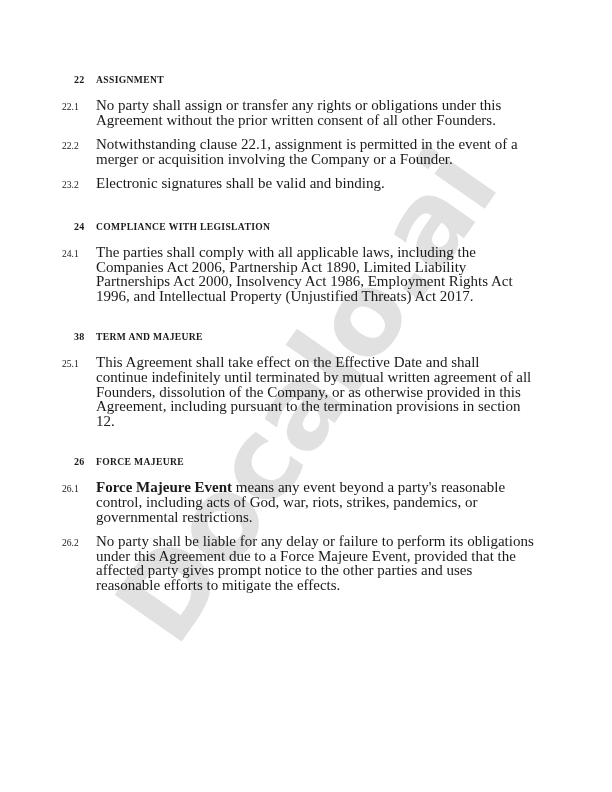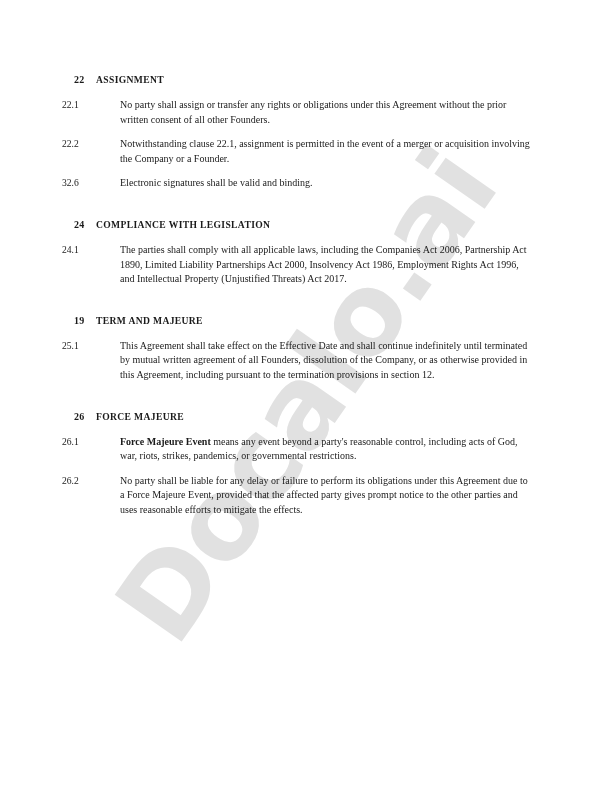--- a/index.html
+++ b/index.html
@@ -71,31 +71,30 @@
     box-sizing: border-box;
     font-size: 10px;
   }
   .section-heading .title {
     flex: 1 1 auto;
   }
   .clause {
     display: flex;
     align-items: baseline;
     margin: 0 0 10px 0;
-    gap: 24px;
   }
   .clause .num {
     width: 34px;
     flex: 0 0 34px;
     font-size: 9.6px;
     line-height: 14.6px;
   }
   .clause .body {
     flex: 1 1 auto;
-    font-size: 10px;
+    font-size: 15px;
     line-height: 14.6px;
     text-align: left;
   }
   .clause .body b {
     font-weight: 700;
   }
 </style>
 </head>
 <body>
 
@@ -115,37 +114,37 @@
           <span class="num">22.1</span>
           <span class="body">No party shall assign or transfer any rights or obligations under this Agreement without the prior written consent of all other Founders.</span>
         </div>
         <div class="clause">
           <span class="num">22.2</span>
           <span class="body">Notwithstanding clause 22.1, assignment is permitted in the event of a merger or acquisition involving the Company or a Founder.</span>
         </div>
       </div>
       <div class="section">
         <div class="clause">
-          <span class="num">32.6</span>
+          <span class="num">23.2</span>
           <span class="body">Electronic signatures shall be valid and binding.</span>
         </div>
       </div>
       <div class="section">
         <div class="section-heading">
           <span class="num">24</span>
           <span class="title">COMPLIANCE WITH LEGISLATION</span>
         </div>
         <div class="clause">
           <span class="num">24.1</span>
           <span class="body">The parties shall comply with all applicable laws, including the Companies Act 2006, Partnership Act 1890, Limited Liability Partnerships Act 2000, Insolvency Act 1986, Employment Rights Act 1996, and Intellectual Property (Unjustified Threats) Act 2017.</span>
         </div>
       </div>
       <div class="section">
         <div class="section-heading">
-          <span class="num">19</span>
+          <span class="num">38</span>
           <span class="title">TERM AND MAJEURE</span>
         </div>
         <div class="clause">
           <span class="num">25.1</span>
           <span class="body">This Agreement shall take effect on the Effective Date and shall continue indefinitely until terminated by mutual written agreement of all Founders, dissolution of the Company, or as otherwise provided in this Agreement, including pursuant to the termination provisions in section 12.</span>
         </div>
       </div>
       <div class="section">
         <div class="section-heading">
           <span class="num">26</span>

